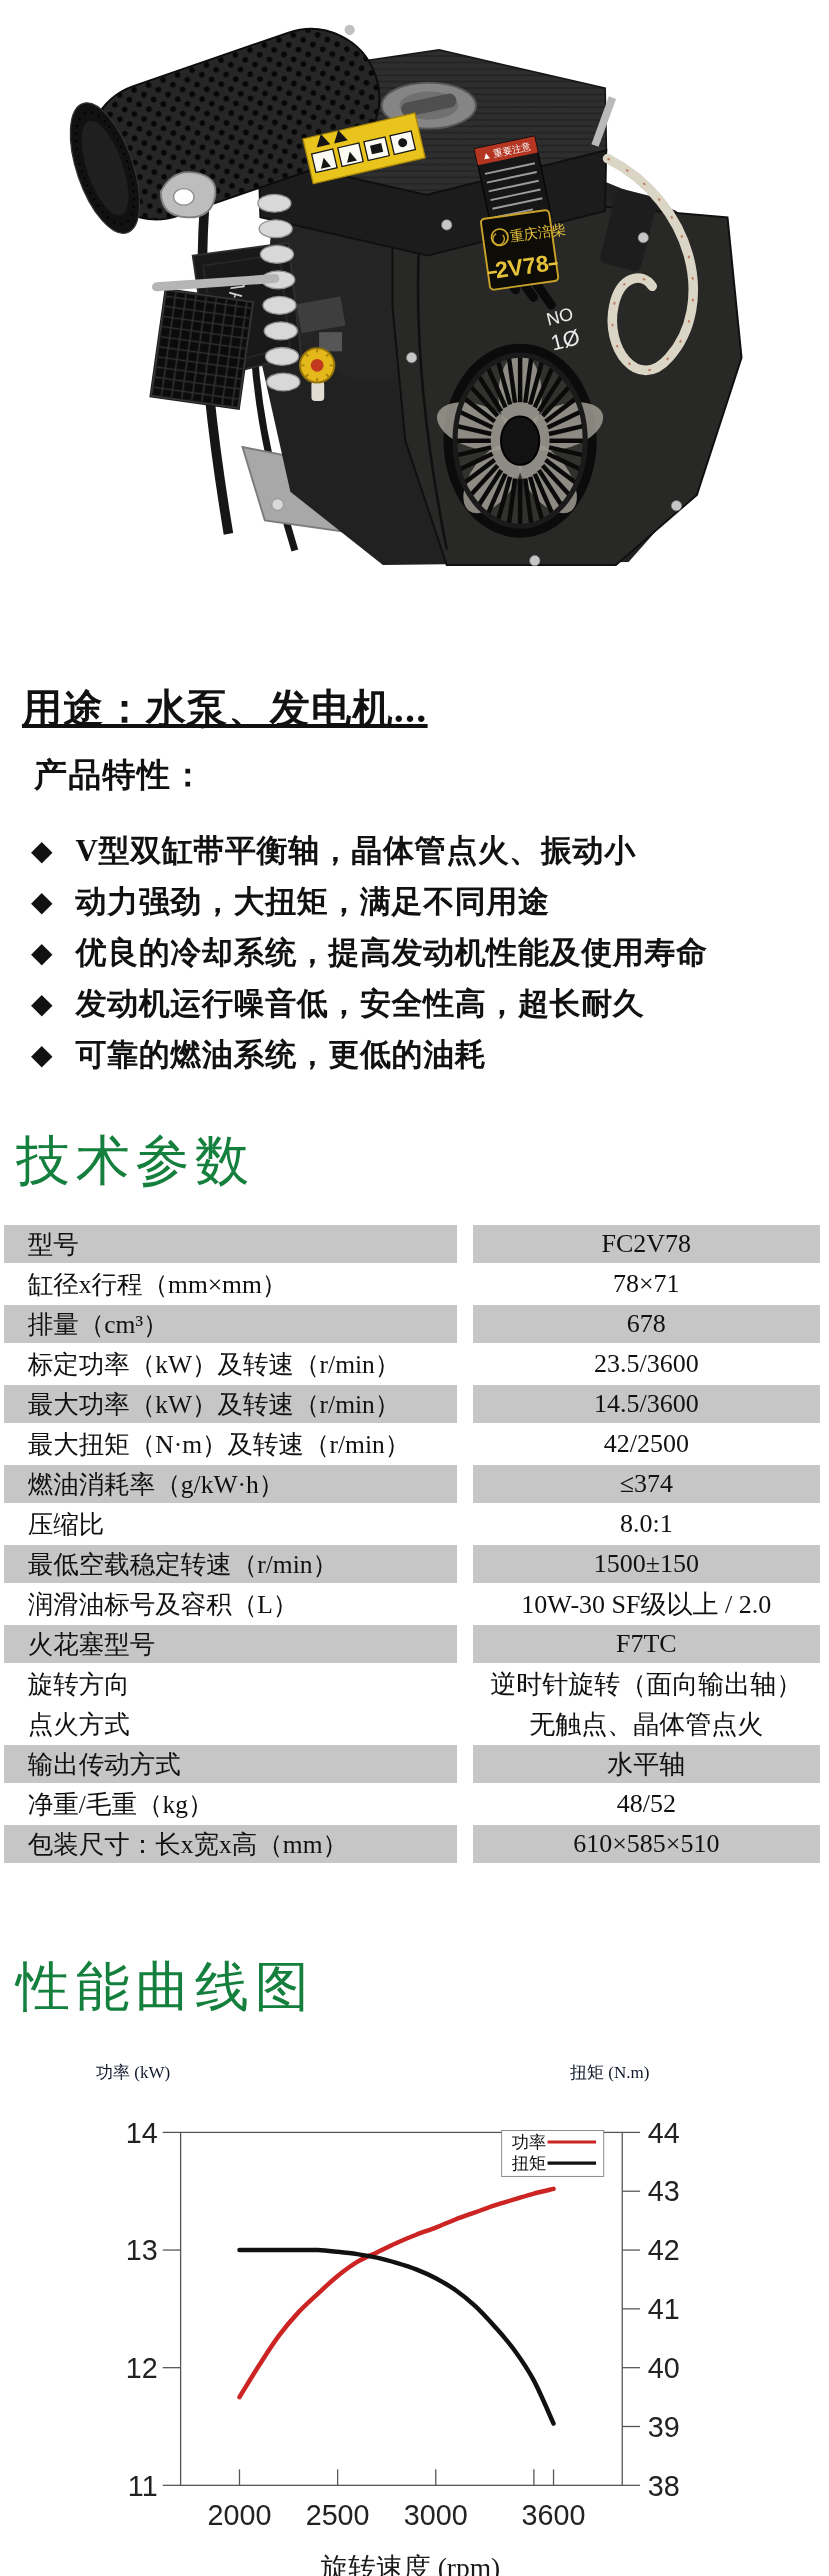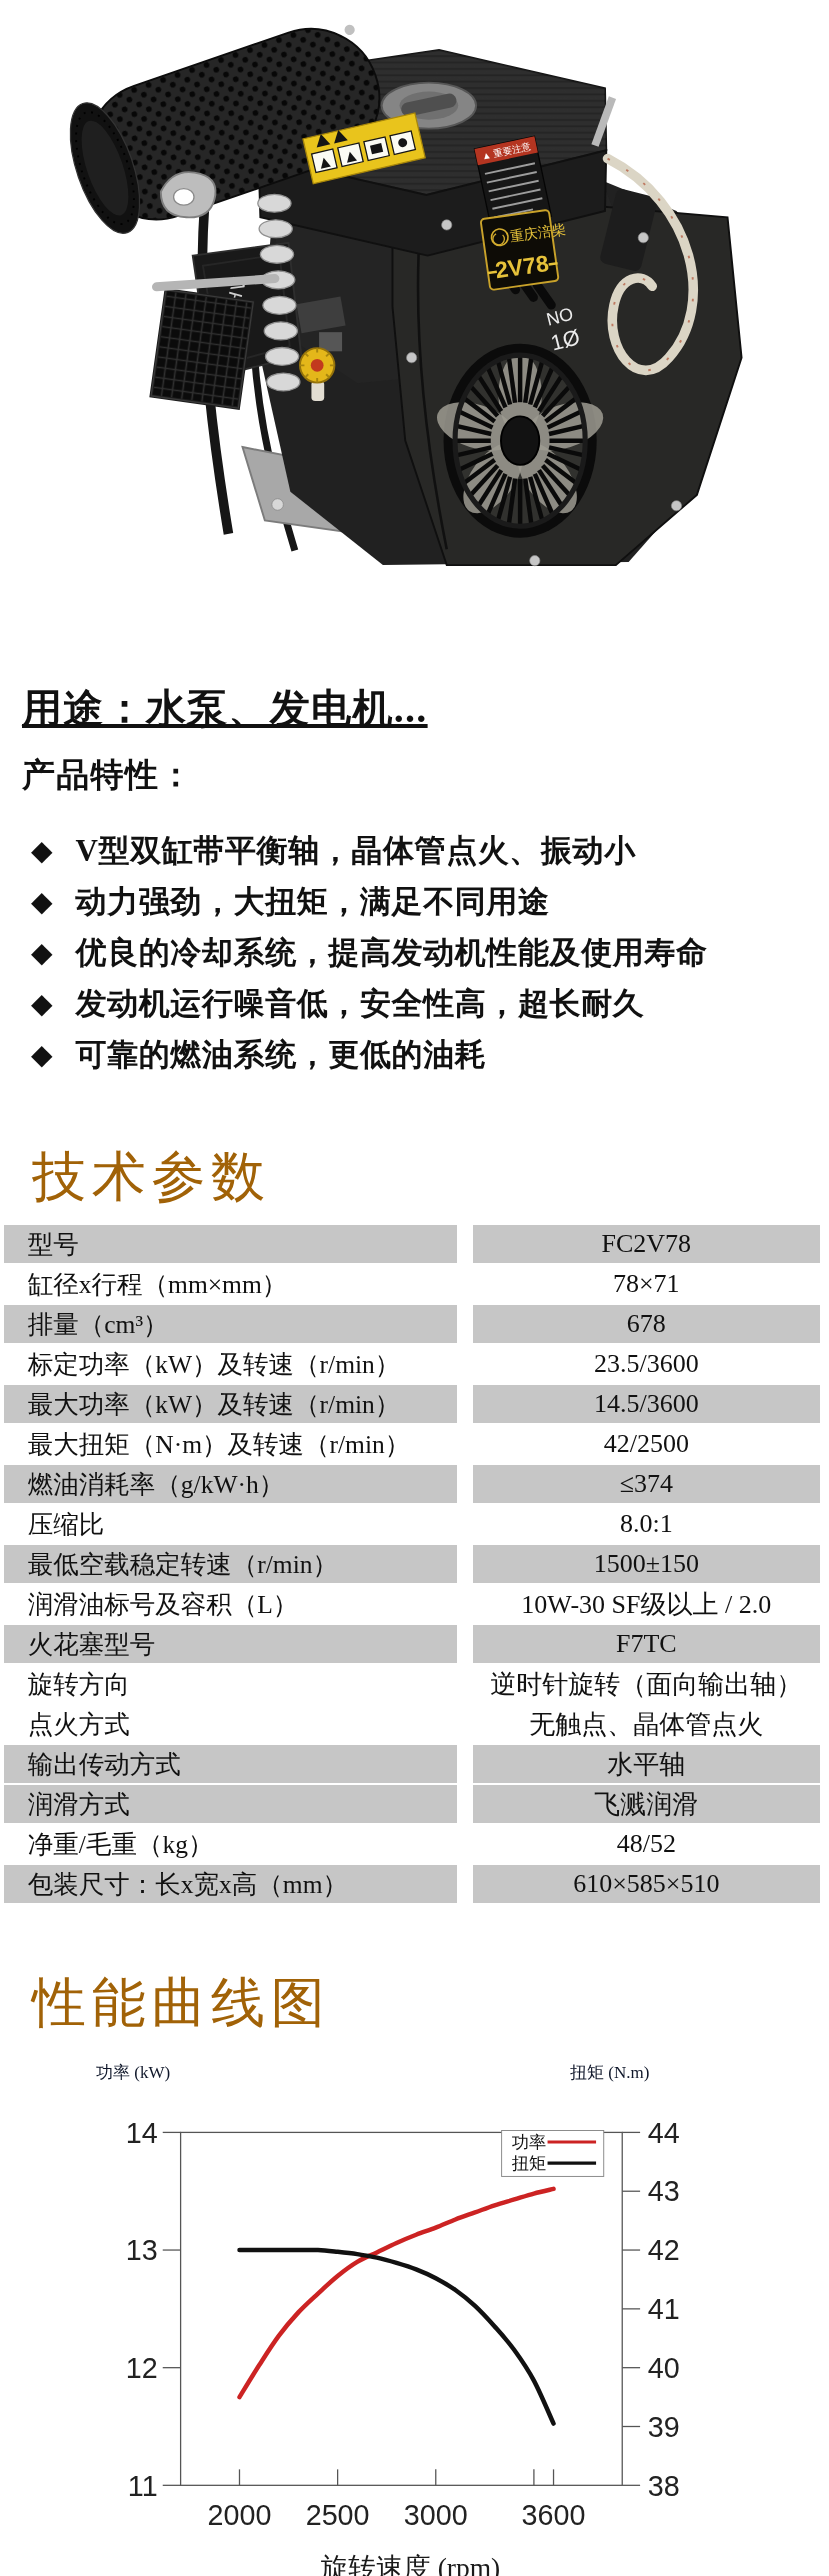--- a/index.html
+++ b/index.html
@@ -1,27 +1,27 @@
 <!DOCTYPE html>
 <html style="font-size:10.2px"><head>
 <meta charset="utf-8">
 <style>
   html,body{margin:0;padding:0;background:#fff;}
   #page{position:relative;width:829px;height:2576px;background:#fff;overflow:hidden;
         font-family:"Liberation Serif","DejaVu Serif",serif;color:#111;}
   #engine-svg{position:absolute;left:0;top:0;width:829px;height:575px;}
   .usage{position:absolute;left:22px;top:681px;font-size:40px;font-weight:600;letter-spacing:1.3px;text-decoration:underline;}
-  .feat-title{position:absolute;left:22px;top:753px;font-size:33px;font-weight:600;letter-spacing:1.3px;}
+  .feat-title{position:absolute;left:34px;top:753px;font-size:33px;font-weight:600;letter-spacing:1.3px;}
   #features{position:absolute;left:0;top:825px;width:829px;}
   .feature-item{display:flex;align-items:center;height:51px;}
   .feature-item .diamond{font-size:28px;margin:0 23px 0 31px;line-height:1;
        font-family:"DejaVu Sans",sans-serif;}
   .feature-item .ftext{font-size:31px;font-weight:600;letter-spacing:0.6px;}
-  .section-title{position:absolute;left:16px;margin:16px;font-size:54px;font-weight:500;
-       letter-spacing:5.7px;color:#a16207;}
+  .section-title{position:absolute;left:16px;margin:0;font-size:54px;font-weight:500;
+       letter-spacing:5.7px;color:#15803d;}
   #specs-title{top:1125px;}
   #curve-title{top:1951px;}
   #spec-table{position:absolute;left:3.8px;top:1224px;width:816px;}
   .spec-row{display:flex;height:40px;box-sizing:border-box;}
   .spec-cell{display:flex;align-items:center;box-sizing:border-box;}
   .spec-label{width:453px;padding-left:24px;font-size:25.5px;}
   .spec-gap{width:16px;}
   .spec-value{flex:1;justify-content:center;font-size:26px;}
   .row-gray .spec-label,.row-gray .spec-value{background:#c6c6c6;
        border-top:1.3px solid #fff;border-bottom:1.3px solid #fff;text-align:center;}
@@ -326,25 +326,20 @@
       </div>
       <div class="spec-row">
         <div class="spec-cell spec-label">点火方式</div>
         <div class="spec-gap"></div>
         <div class="spec-cell spec-value">无触点、晶体管点火</div>
       </div>
       <div class="spec-row row-gray">
         <div class="spec-cell spec-label">输出传动方式</div>
         <div class="spec-gap"></div>
         <div class="spec-cell spec-value">水平轴</div>
-      </div>
-      <div class="spec-row row-gray">
-        <div class="spec-cell spec-label">润滑方式</div>
-        <div class="spec-gap"></div>
-        <div class="spec-cell spec-value">飞溅润滑</div>
       </div>
       <div class="spec-row">
         <div class="spec-cell spec-label">净重/毛重（kg）</div>
         <div class="spec-gap"></div>
         <div class="spec-cell spec-value">48/52</div>
       </div>
       <div class="spec-row row-gray">
         <div class="spec-cell spec-label">包装尺寸：长x宽x高（mm）</div>
         <div class="spec-gap"></div>
         <div class="spec-cell spec-value">610×585×510</div>

